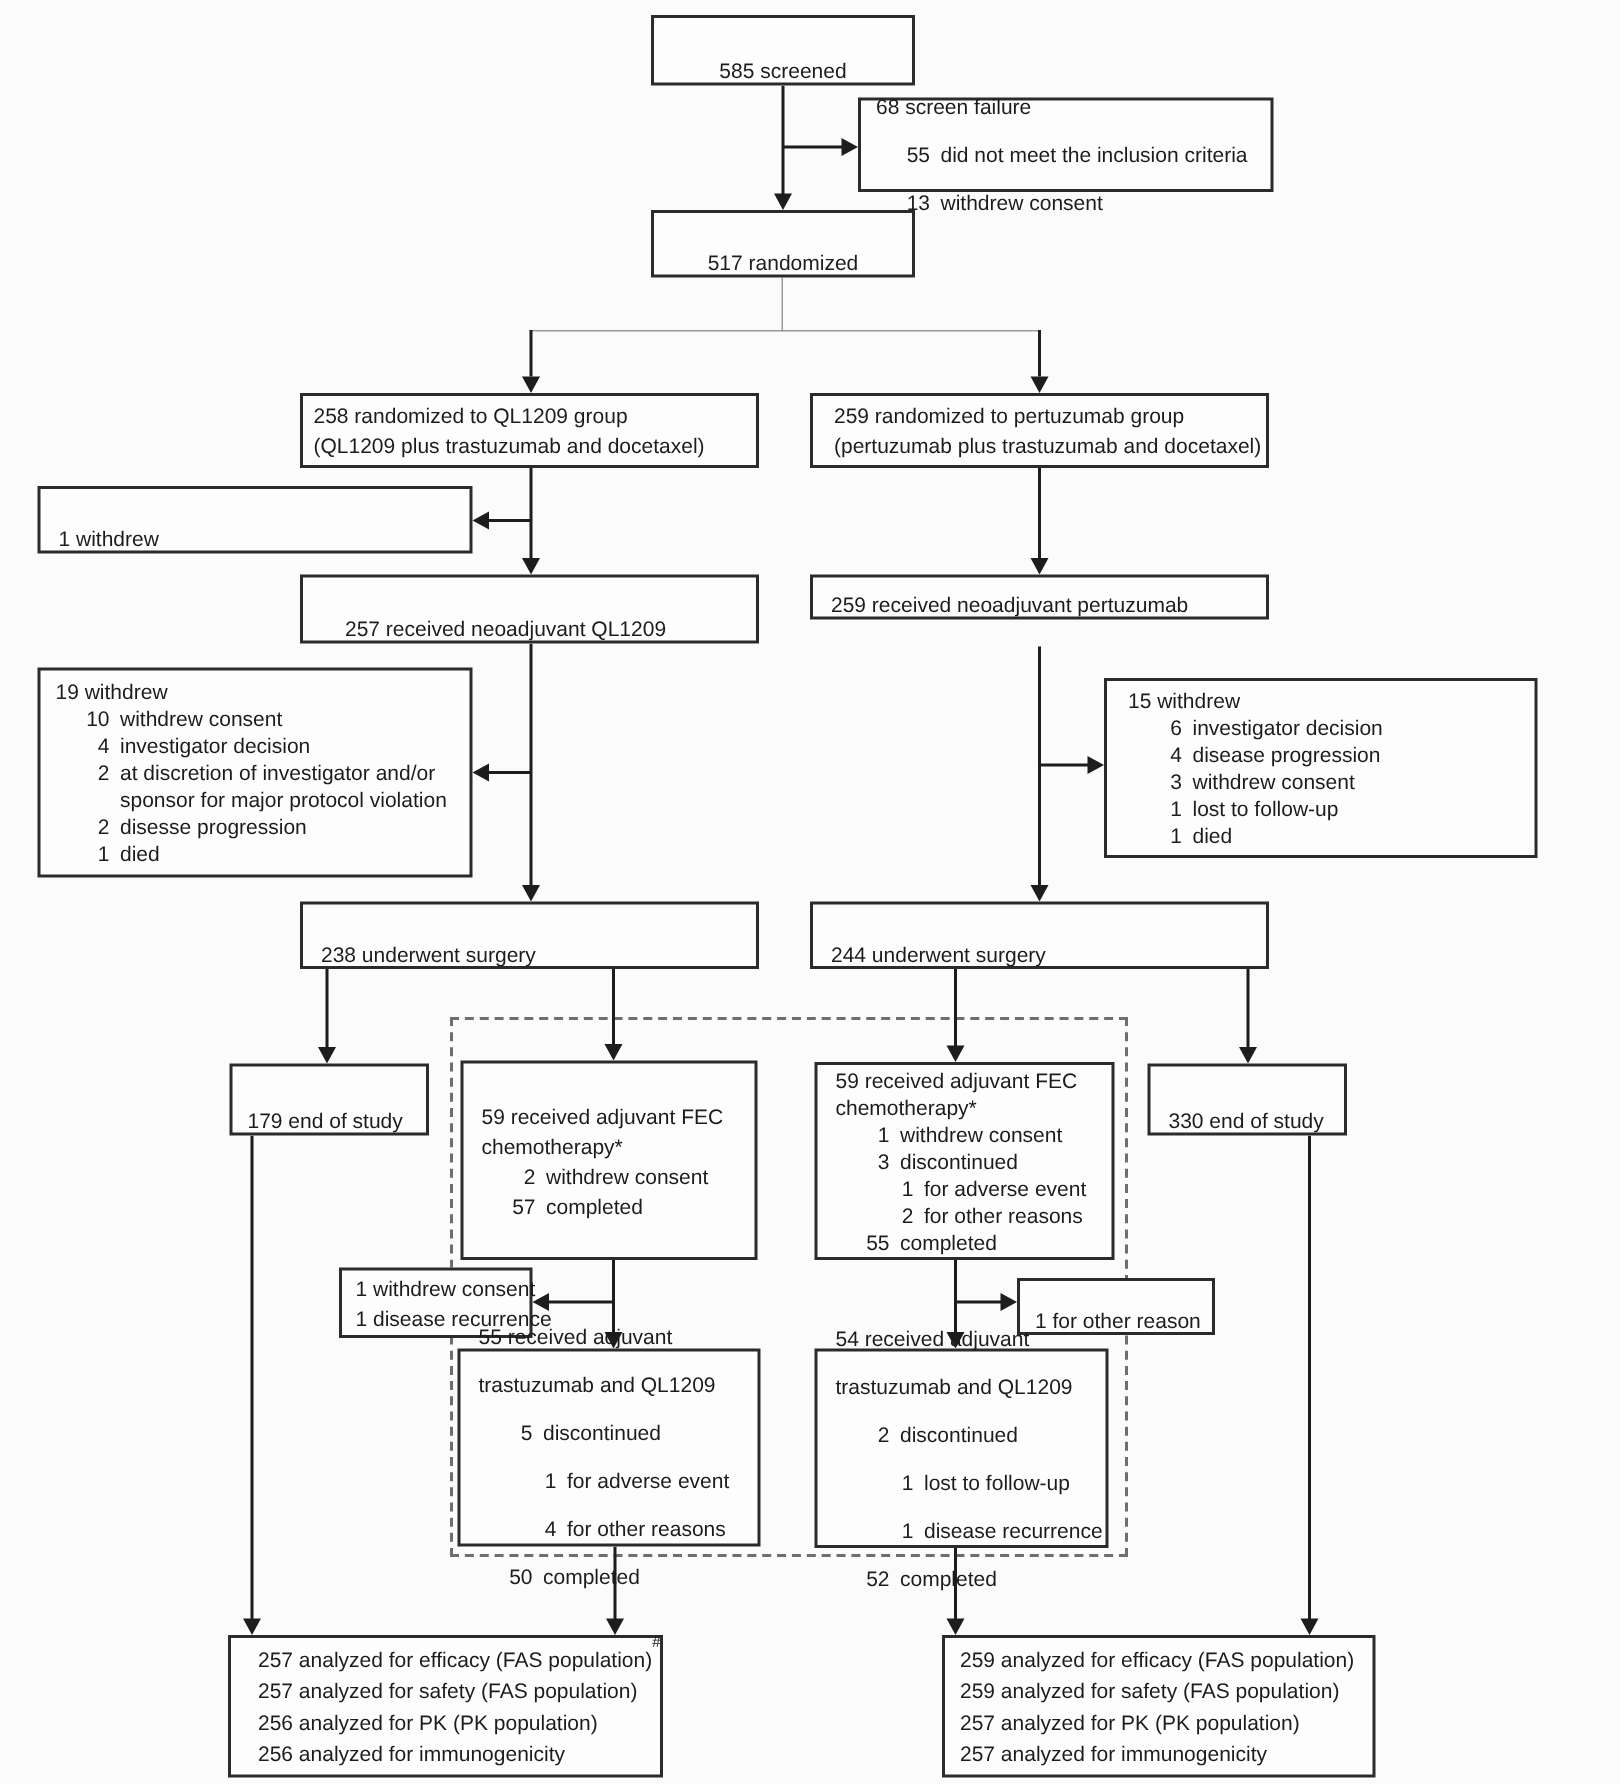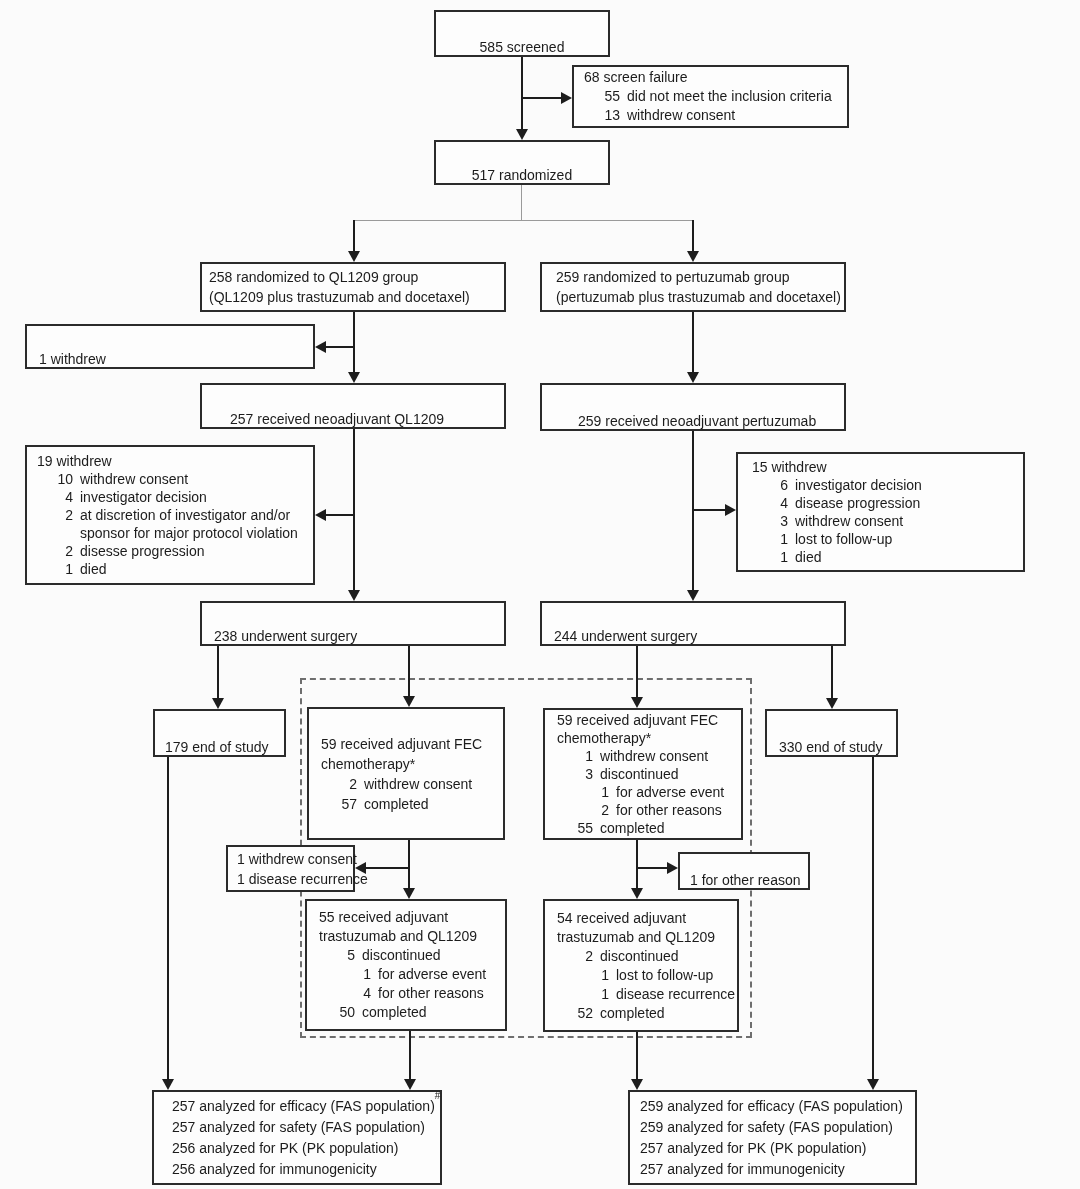--- a/index.html
+++ b/index.html
@@ -4,21 +4,21 @@
 <style>
   html,body { margin:0; padding:0; }
   body { background:#fbfbfb; font-family:"Liberation Sans","DejaVu Sans",sans-serif; }
   .canvas { position:relative; width:1080px; height:1189px; background:#fbfbfb; overflow:hidden;
             color:#1c1c1c; font-size:14px; }
   .box { position:absolute; box-sizing:border-box; background:#fdfdfd; border:2px solid #2b2b2b; }
   .single { display:flex; align-items:flex-end; }
   .center { justify-content:center; }
   .multi { display:flex; flex-direction:column; justify-content:center; }
   .ln { display:flex; white-space:nowrap; line-height:18px; }
-  .lh19 .ln { line-height:19px; }
+  .lh19 .ln { line-height:19px;margin-top:13px; }
   .lh20 .ln { line-height:20px; }
   .lh21 .ln { line-height:21px; }
   .num { flex:none; width:20px; text-align:right; margin-right:7px; }
   .i1 { padding-left:16px; }
   .i2 { padding-left:38px; }
   .i2 .num { width:14px; }
   .cont { padding-left:43px; }
   .sup { font-size:10px; vertical-align:super; line-height:0; }
   .dashedbox { position:absolute; box-sizing:border-box; border:2px dashed #6e6e6e; background:transparent; }
   .vl { position:absolute; width:2px; background:#1d1d1d; }
@@ -133,21 +133,21 @@
   </div>
 
   <div class="box single" style="left:25px;top:324px;width:290px;height:45px;padding-left:12px">
     <span>1 withdrew</span>
   </div>
 
   <div class="box single" style="left:200px;top:383px;width:306px;height:46px;padding-left:28px">
     <span>257 received neoadjuvant QL1209</span>
   </div>
 
-  <div class="box single" style="left:540px;top:383px;width:306px;height:48px;padding-left:36px">
+  <div class="box single" style="left:540px;top:383px;width:306px;height:30px;padding-left:12px">
     <span>259 received neoadjuvant pertuzumab</span>
   </div>
 
   <div class="box multi" style="left:25px;top:445px;width:290px;height:140px;padding-left:10px">
     <div class="ln">
         <span>19 withdrew</span>
       </div>
     <div class="ln i1">
         <span class="num">10</span>
         <span>withdrew consent</span>

